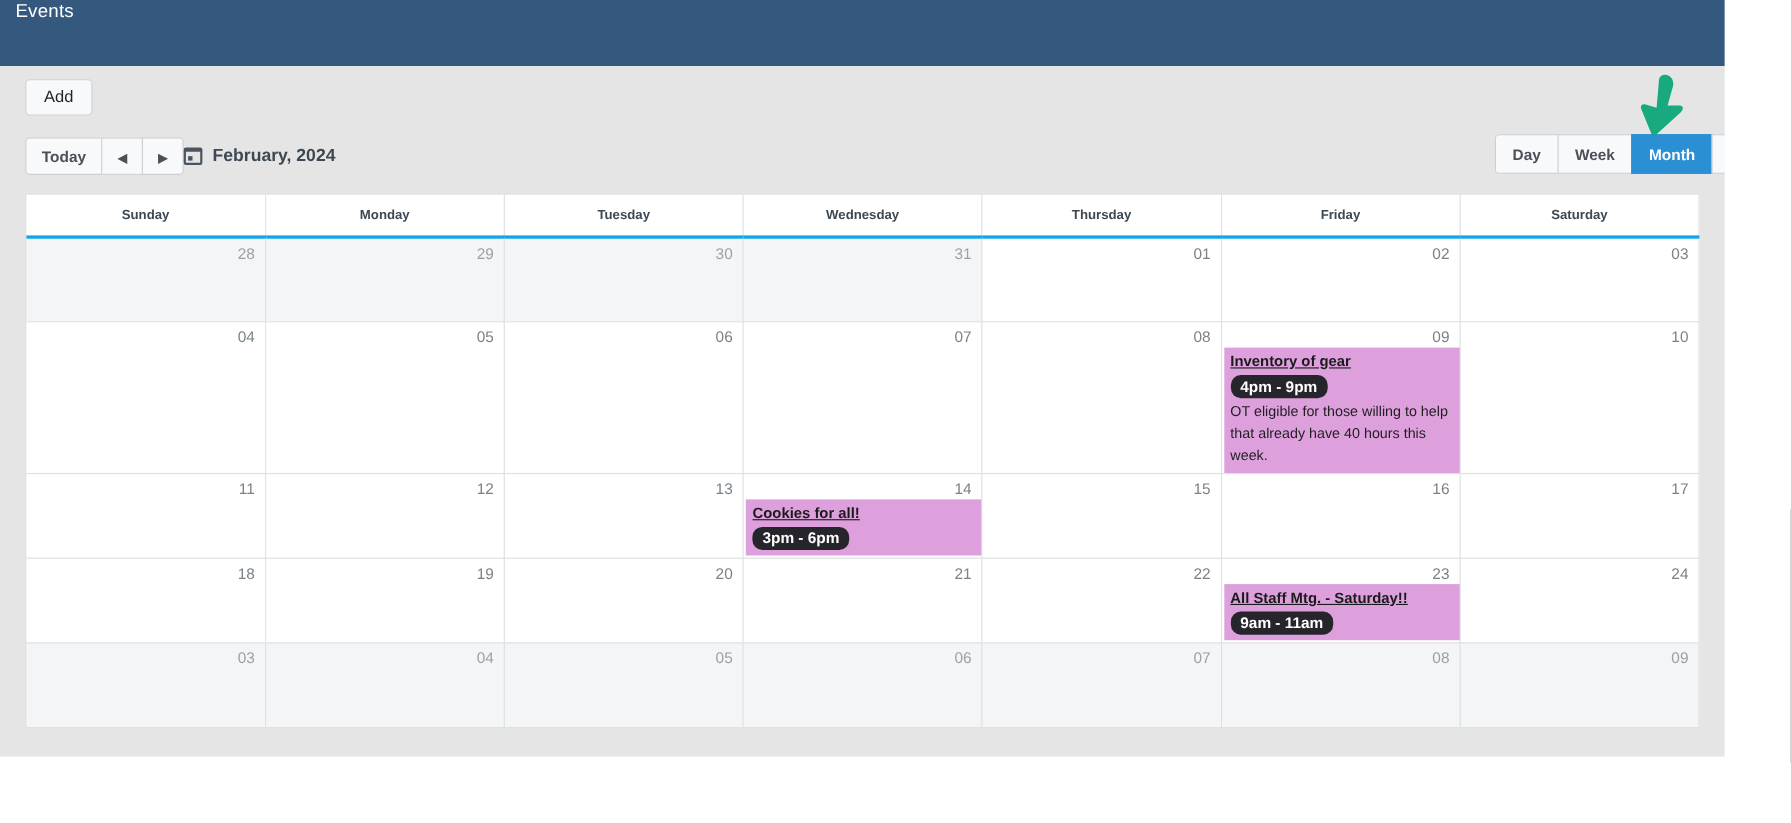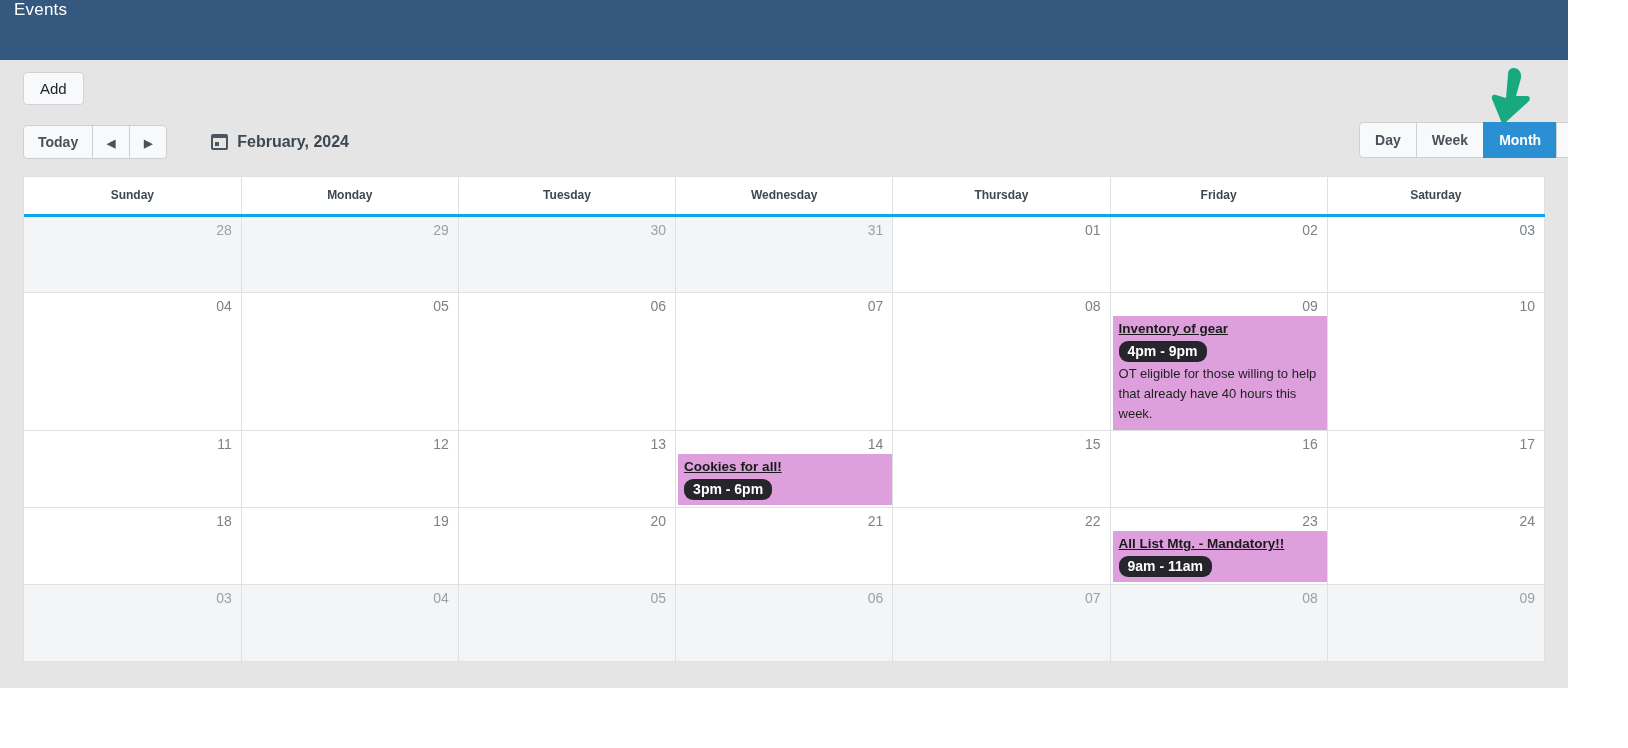--- a/index.html
+++ b/index.html
@@ -47,21 +47,20 @@
     cursor: pointer;
     font-family: "Liberation Sans", sans-serif;
   }
 
   
   .cal-toolbar {
     margin: 17px 23px 0 23px;
     height: 40px;
     display: flex; align-items: center;
     position: relative;
-    gap: 44px;
   }
   .btn-group { display: flex; }
   .btn-group > button {
     background: #f8f9fa;
     border: 1px solid #ccd0d4;
     color: #495057;
     font-size: 14px;
     font-weight: bold;
     padding: 8px 14px;
     cursor: pointer;
@@ -357,21 +356,21 @@
               </td>
               <td>
                 <div class="daynum">21</div>
               </td>
               <td>
                 <div class="daynum">22</div>
               </td>
               <td>
                 <div class="daynum">23</div>
                 <div class="ev">
-                  <div class="ev-title">All List Mtg. - Mandatory!!</div>
+                  <div class="ev-title">All Staff Mtg. - Saturday!!</div>
                   <div><span class="ev-time">9am - 11am</span></div>
                 </div>
               </td>
               <td>
                 <div class="daynum">24</div>
               </td>
             </tr>
             <tr>
               <td class="other">
                 <div class="daynum other-num">03</div>

